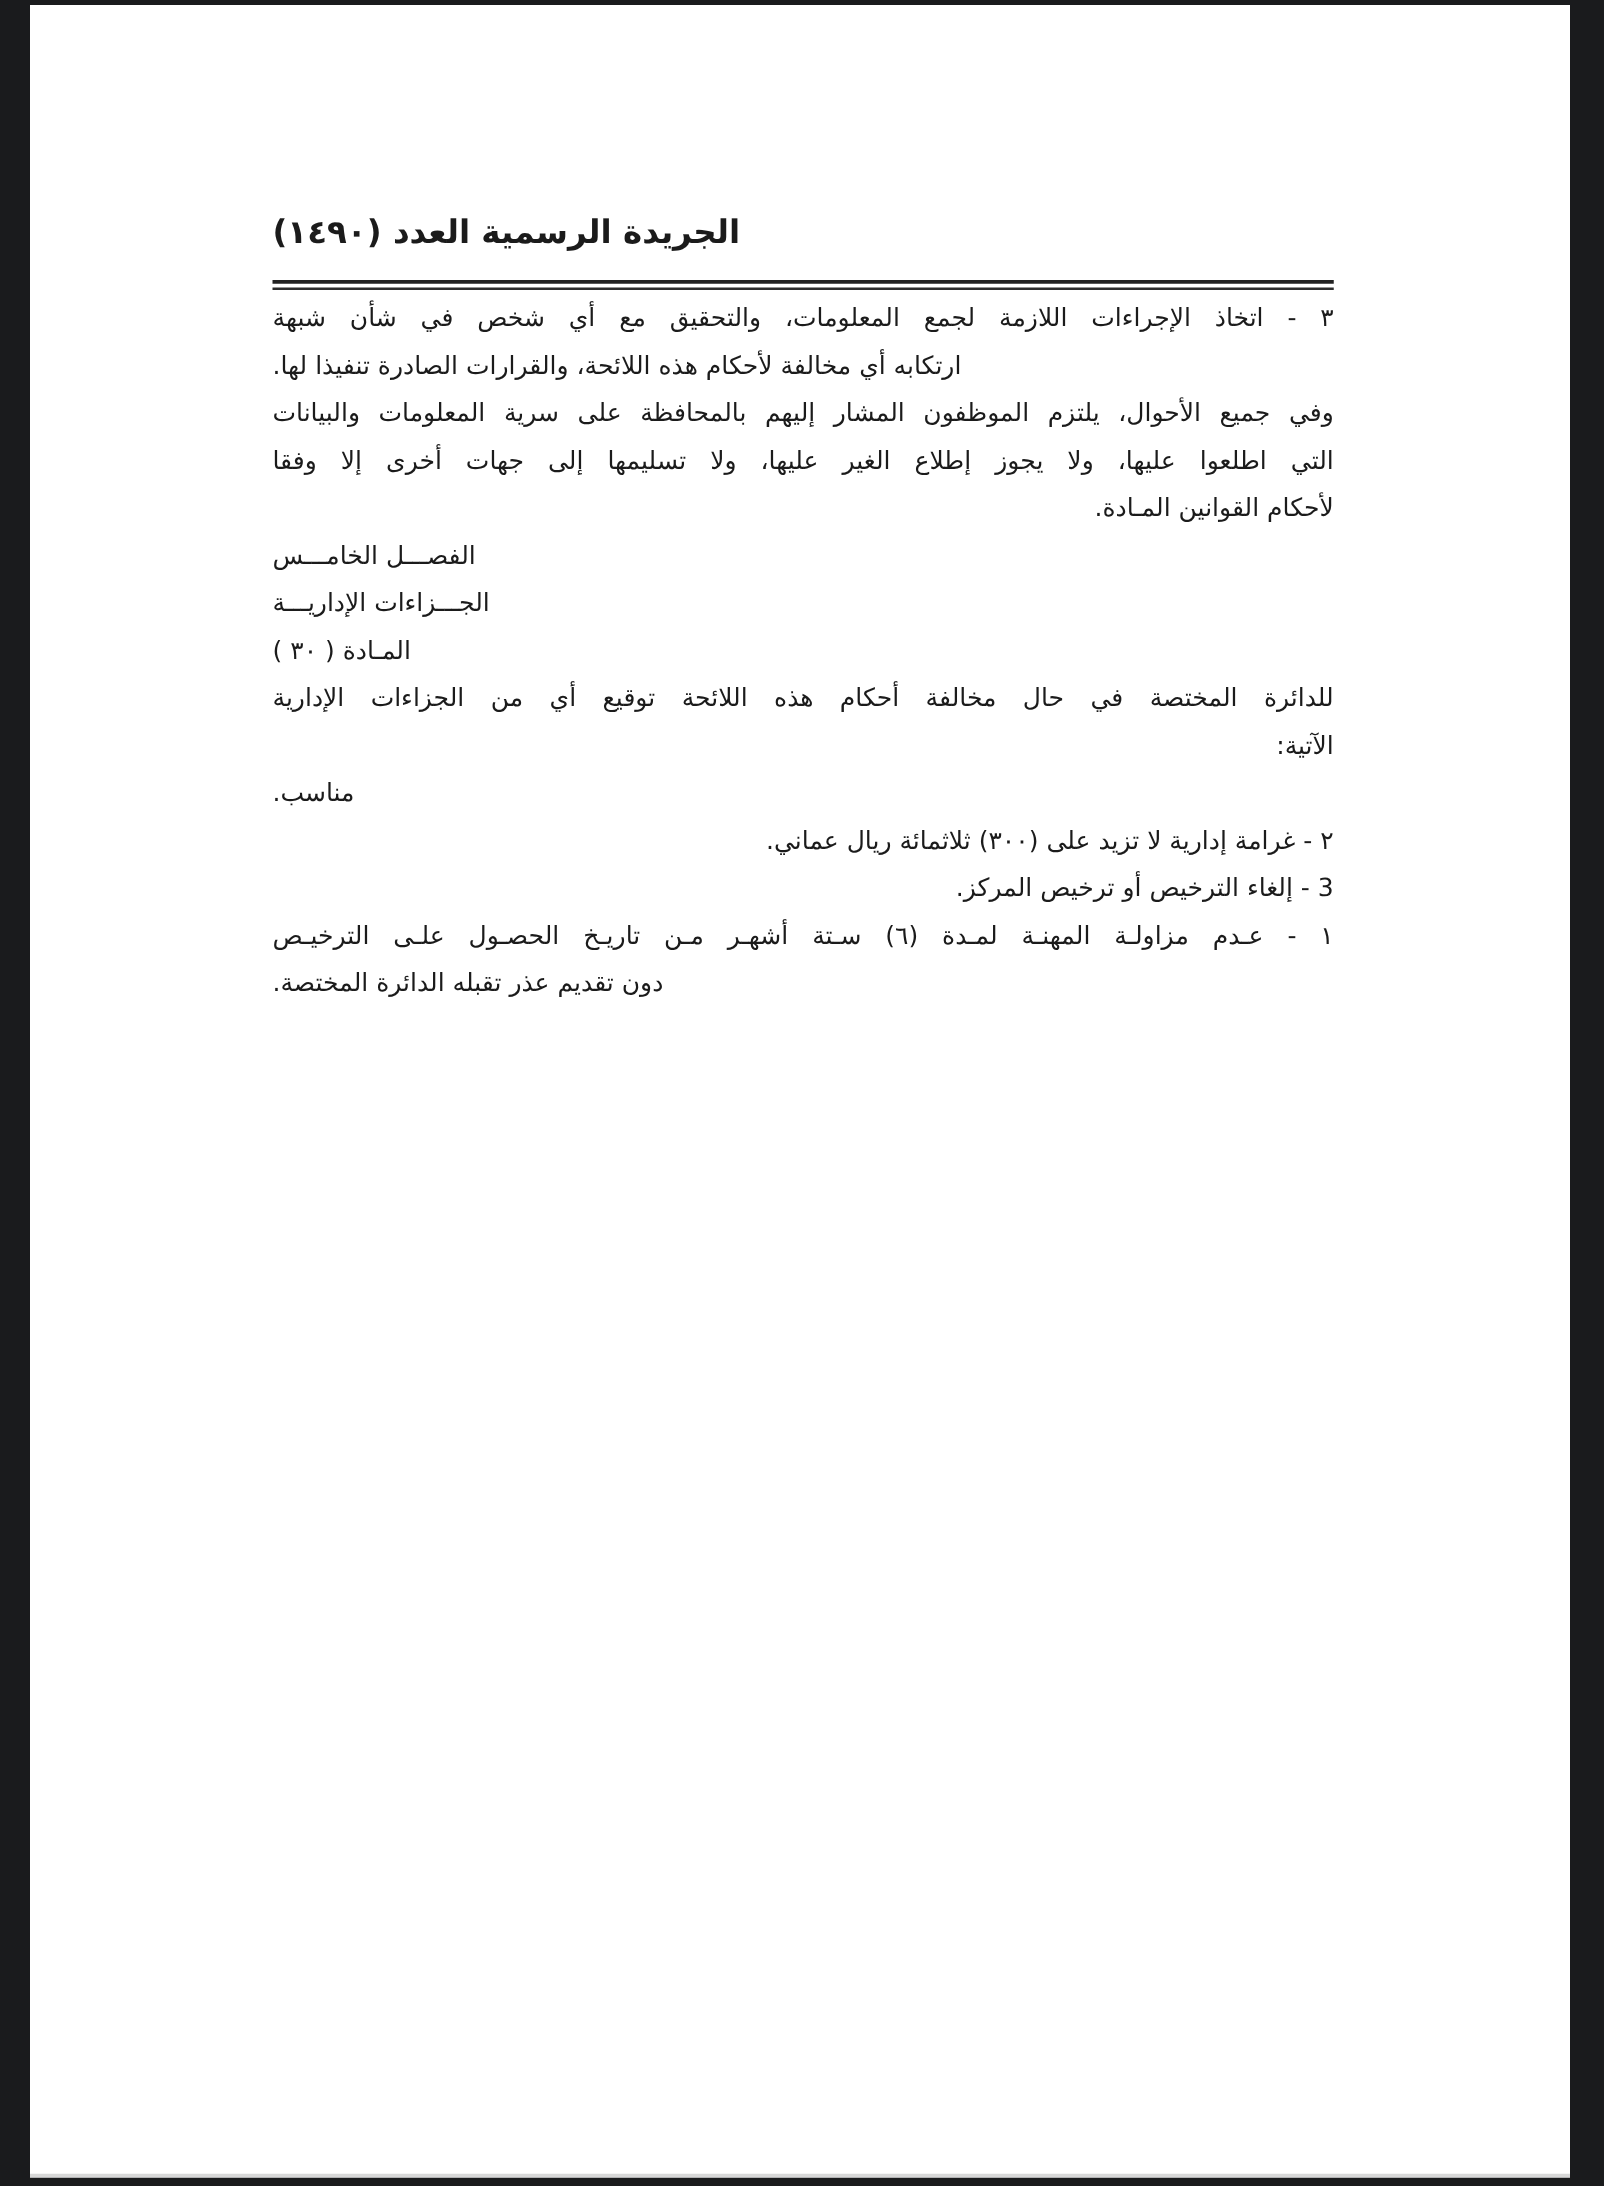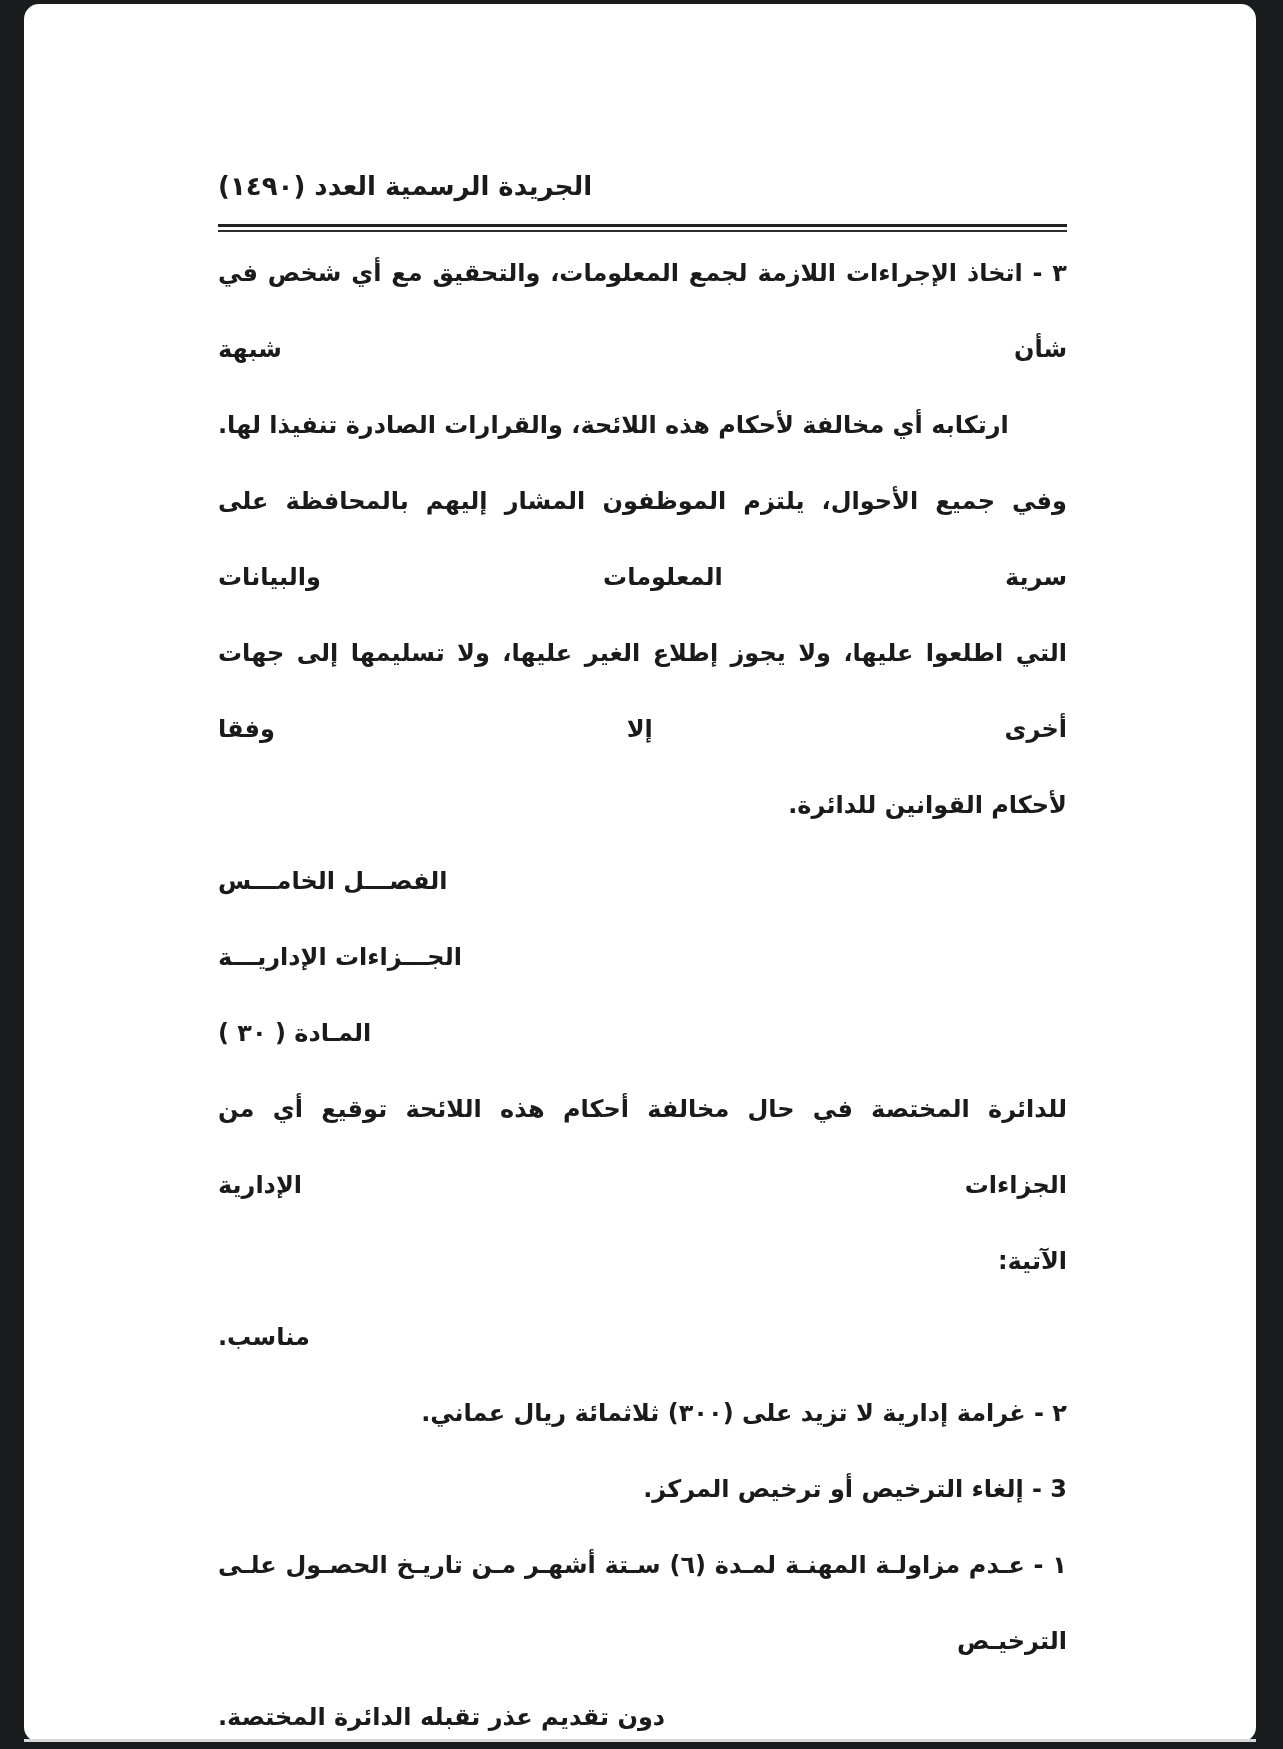--- a/index.html
+++ b/index.html
@@ -11,21 +11,20 @@
   }
   
   .page {
     position:absolute; inset:0;
     background:#1a1b1d;
   }
   .paper {
     position:absolute;
     left:24px; top:4px; right:27px; bottom:7px;
     background:#ffffff;
-    border-radius:15px;
   }
   .edge-shadow-bottom {
     position:absolute; left:0; right:0; bottom:0; height:3px;
     background:#d8d8d8;
   }
   .text-block {
     position:absolute;
     left:194px;   
     width:849px;  
     top:0;
@@ -40,23 +39,23 @@
     letter-spacing:0;
   }
   .rule {
     margin-top:20px;
     height:3px;
     border-top:3px solid #222222;
     border-bottom:2px solid #2d2d2d;
   }
   .lines { margin-top:3px; }
   .line {
-    font-size:24px;
-    line-height:76px;
-    font-weight:bold;
+    font-size:20px;
+    line-height:38px;
+    font-weight:normal;
     white-space:normal;
   }
   .line.justify { text-align:justify; text-align-last:justify; }
   .line.right   { text-align:right; }
   .line.right-indent { text-align:left; padding-right:32px; }
   .line.center  { text-align:left; }
 </style>
 </head>
 <body>
 
@@ -68,21 +67,21 @@
 
         <div class="gazette-header">الجريدة الرسمية العدد (١٤٩٠)</div>
 
         <div class="rule"></div>
 
         <div class="lines">
             <div class="line justify">٣ - اتخاذ الإجراءات اللازمة لجمع المعلومات، والتحقيق مع أي شخص في شأن شبهة</div>
             <div class="line right-indent">ارتكابه أي مخالفة لأحكام هذه اللائحة، والقرارات الصادرة تنفيذا لها.</div>
             <div class="line justify">وفي جميع الأحوال، يلتزم الموظفون المشار إليهم بالمحافظة على سرية المعلومات والبيانات</div>
             <div class="line justify">التي اطلعوا عليها، ولا يجوز إطلاع الغير عليها، ولا تسليمها إلى جهات أخرى إلا وفقا</div>
-            <div class="line right">لأحكام القوانين للدائرة.</div>
+            <div class="line right">لأحكام القوانين المـادة.</div>
             <div class="line center">الفصـــل الخامـــس</div>
             <div class="line center">الجـــزاءات الإداريـــة</div>
             <div class="line center">المـادة ( ٣٠ )</div>
             <div class="line justify">للدائرة المختصة في حال مخالفة أحكام هذه اللائحة توقيع أي من الجزاءات الإدارية</div>
             <div class="line right">الآتية:</div>
             <div class="line right-indent">مناسب.</div>
             <div class="line right">٢ - غرامة إدارية لا تزيد على (٣٠٠) ثلاثمائة ريال عماني.</div>
             <div class="line right">3 - إلغاء الترخيص أو ترخيص المركز.</div>
             <div class="line justify">١ - عـدم مزاولـة المهنـة لمـدة (٦) سـتة أشهـر مـن تاريـخ الحصـول علـى الترخيـص</div>
             <div class="line right-indent">دون تقديم عذر تقبله الدائرة المختصة.</div>

